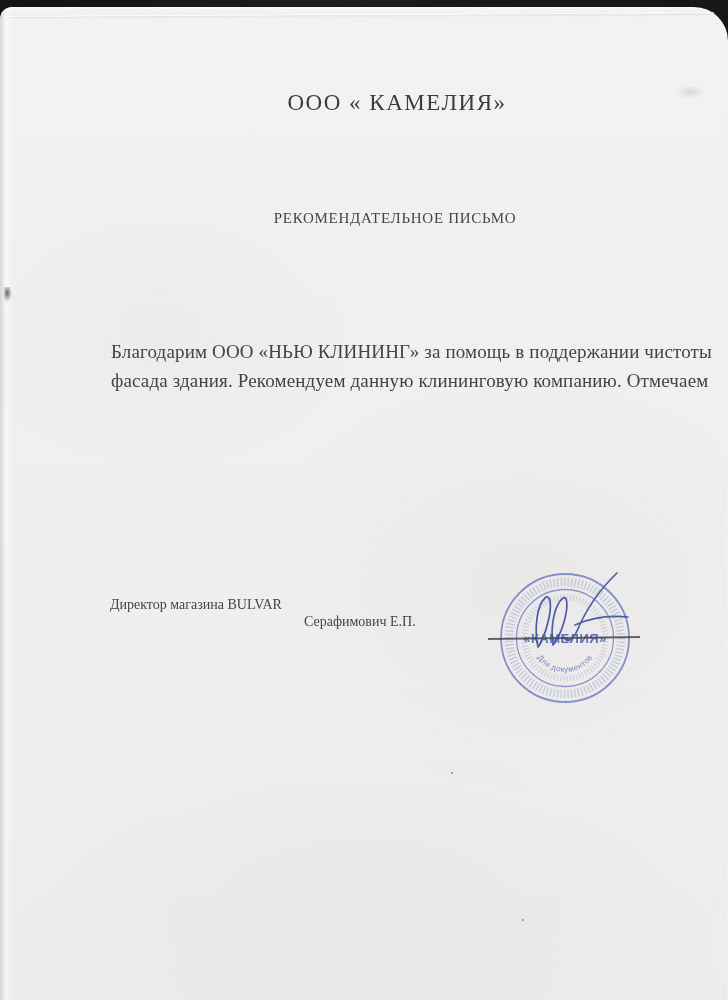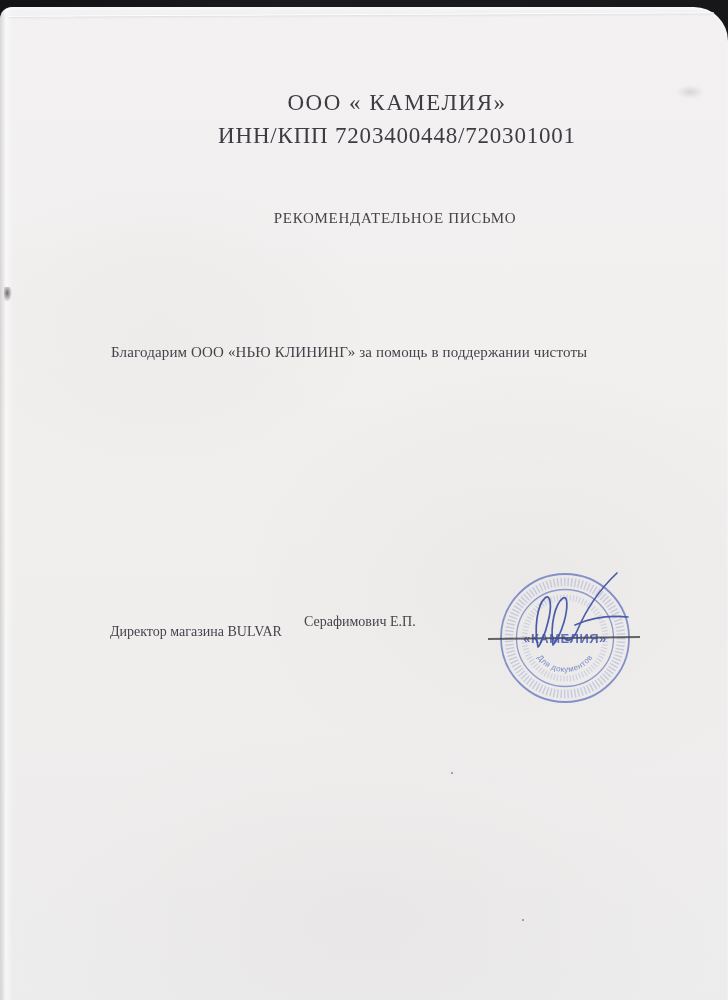--- a/index.html
+++ b/index.html
@@ -62,28 +62,28 @@
     text-align: center;
     font-size: 15px;
     font-weight: normal;
     letter-spacing: 0.7px;
     color: #44444a;
   }
   .body {
     position: absolute;
     left: 111px; top: 331px;
     width: 560px;
-    font-size: 15px;
+    font-size: 19px;
     color: #43434a;
     letter-spacing: 0.15px;
   }
   .bline { height: 28.6px; line-height: 28.6px; white-space: nowrap; }
   .role {
     position: absolute;
-    left: 110px; top: 617px;
+    left: 110px; top: 590px;
     font-size: 14px;
     color: #44444b;
   }
   .sname {
     position: absolute;
     left: 304px; top: 607px;
     font-size: 14px;
     color: #44444b;
     font-family: Liberation Serif, serif;
   }
@@ -128,25 +128,25 @@
 </style>
 </head>
 <body>
 
 <div class="scan">
   <div class="paper">
     <div class="top-highlight"></div>
     <div class="left-edge"></div>
 
     <div class="company">ООО « КАМЕЛИЯ»</div>
-    <div class="inn">ИНН/КПП 7203400448/720301001</div>
     <div class="title">РЕКОМЕНДАТЕЛЬНОЕ ПИСЬМО</div>
 
     <div class="body">
       <div class="bline">Благодарим ООО «НЬЮ КЛИНИНГ» за помощь в поддержании чистоты</div>
+      <div class="bline">фасада здания. Рекомендуем данную клининговую компанию. Отмечаем</div>
     </div>
 
     <div class="role">Директор магазина BULVAR</div>
     <div class="sname">Серафимович Е.П.</div>
 
     <div class="sig-line"></div>
 
     <svg class="stamp" width="144" height="146" viewBox="0 0 144 146">
       <g fill="none" stroke="#5a6cbb">
         <circle cx="71" cy="73" r="64" stroke-width="1.8" opacity="0.72"></circle>

